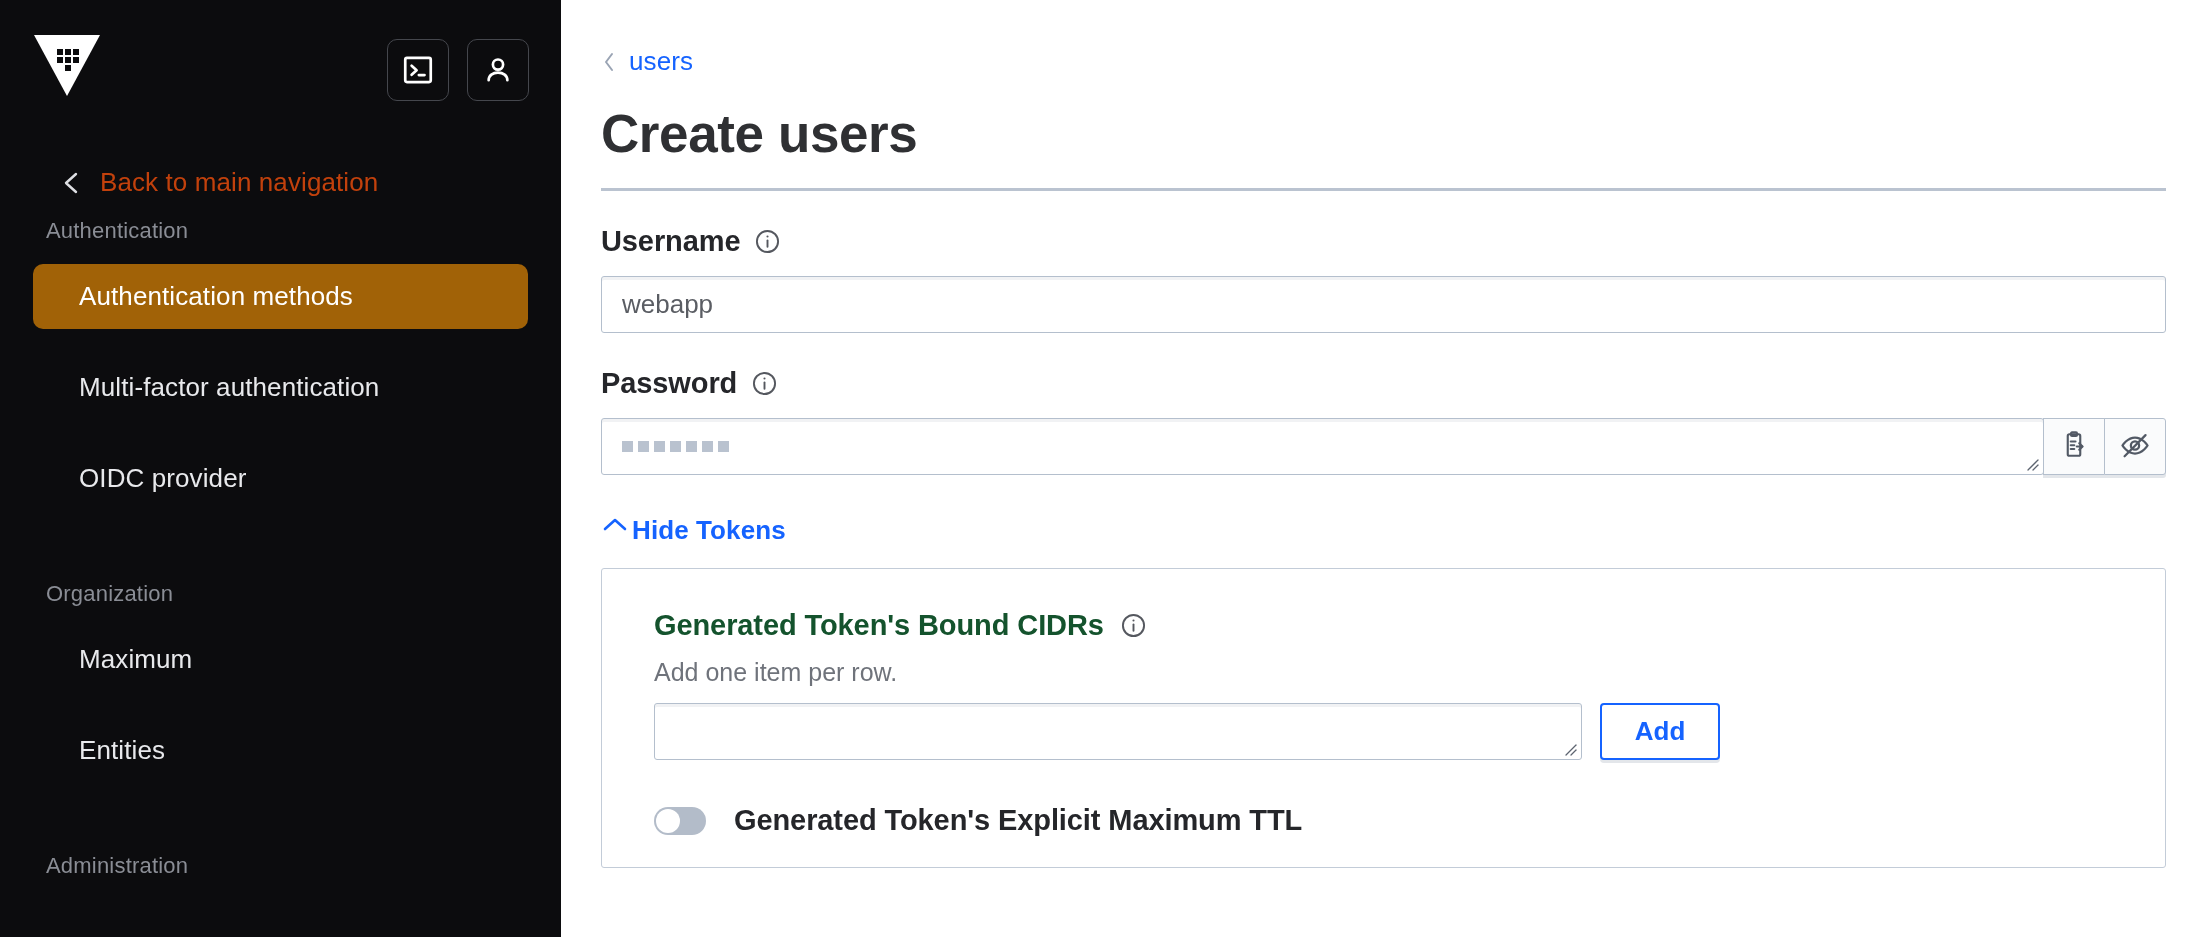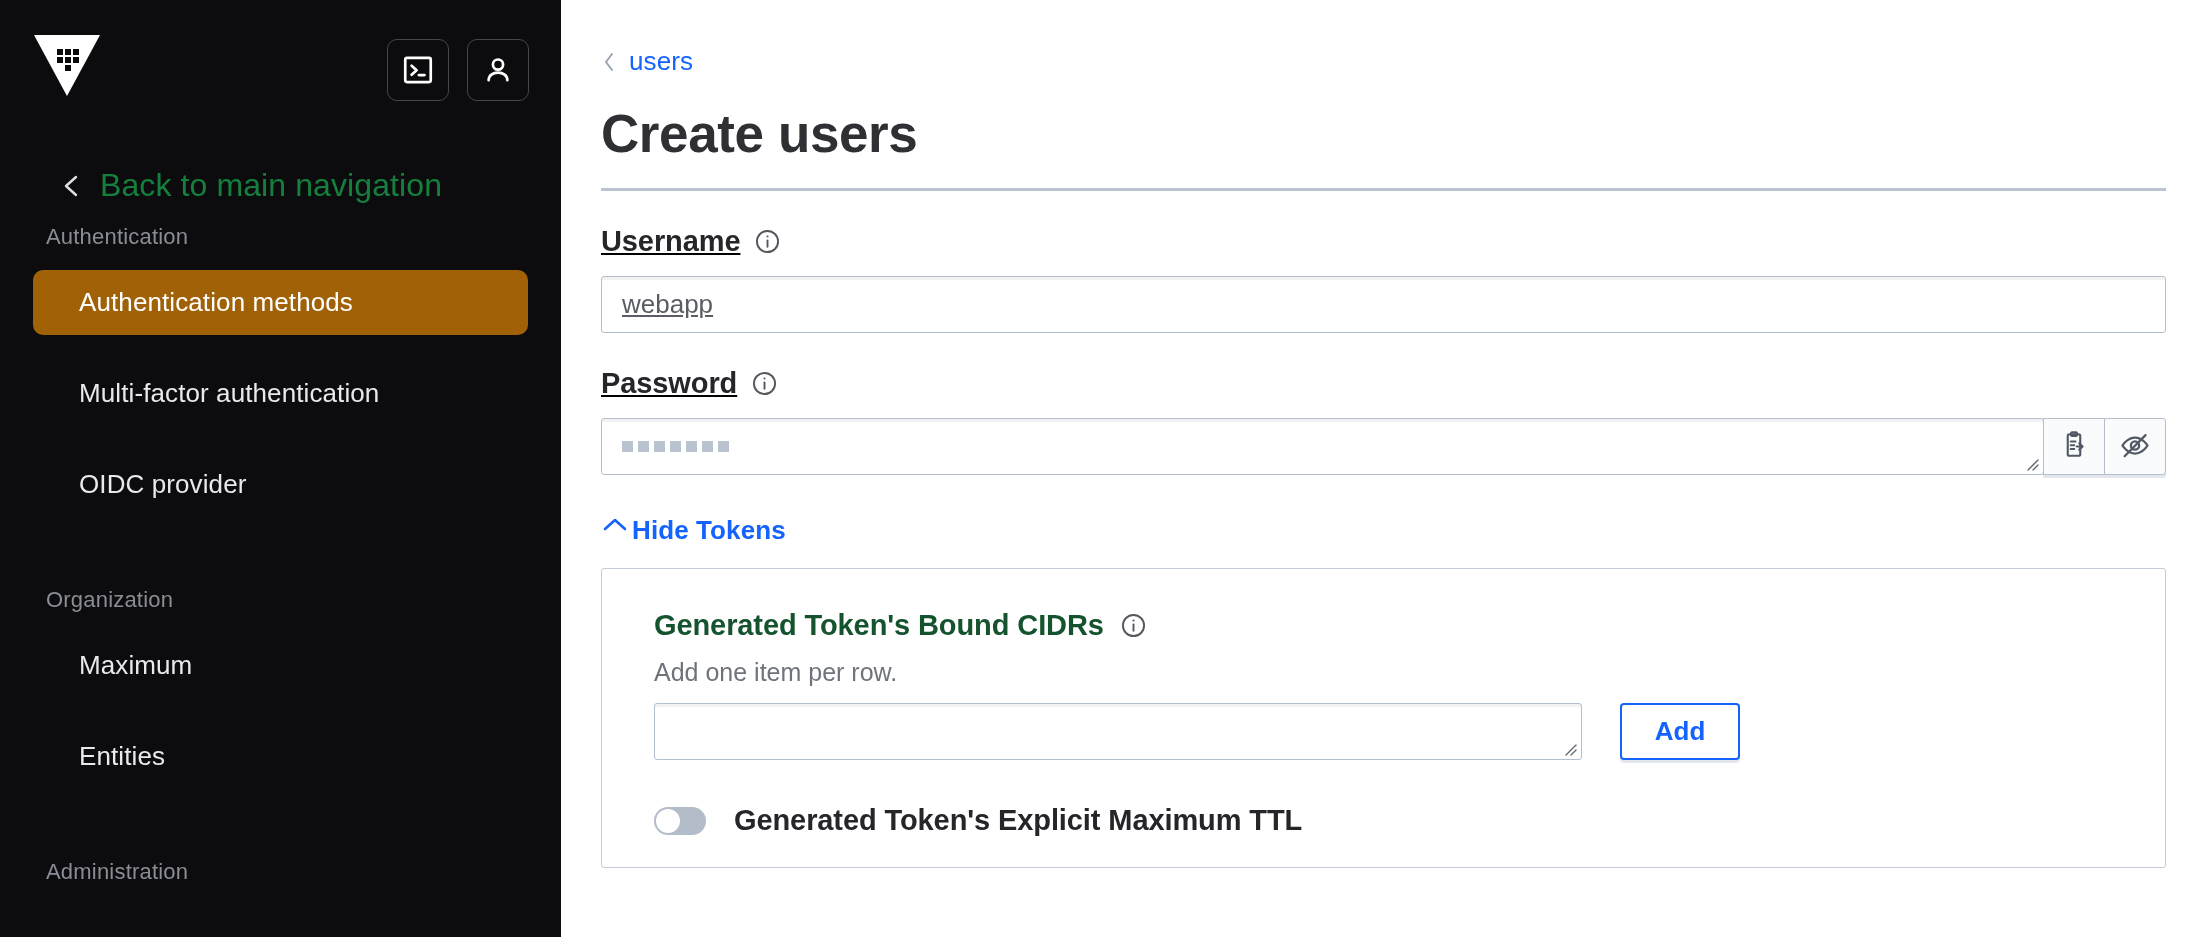--- a/index.html
+++ b/index.html
@@ -41,22 +41,22 @@
 
   .back-nav {
     display: flex; align-items: center;
     gap: 18px;
     margin: 66px 0 0 60px;
     cursor: pointer;
     width: fit-content;
   }
   .back-nav .chev { display: flex; align-items: center; }
   .back-label {
-    color: #15803d;
-    font-size: 32px;
+    color: #c2410c;
+    font-size: 26px;
     letter-spacing: .1px;
   }
 
   .nav-section { margin-top: 20px; }
   .nav-heading {
     color: #8a8d95;
     font-size: 22px;
     padding: 0 0 0 46px;
     margin-bottom: 20px;
     letter-spacing: .2px;
@@ -110,21 +110,20 @@
     margin-top: 24px;
     height: 3px;
     background: #bac3d0;
     width: 100%;
   }
 
   .field { margin-top: 34px; }
   .field-label-row {
     display: flex; align-items: center;
     gap: 14px;
-    text-decoration: underline;
   }
   .field-label {
     font-size: 29px;
     font-weight: bold;
     color: #25262a;
     letter-spacing: -0.1px;
   }
   .info-ico { display: flex; align-items: center; cursor: pointer; }
 
   .text-input {
@@ -134,21 +133,20 @@
     border: 1px solid #b4bfcd;
     border-radius: 3px;
     background: #ffffff;
     box-shadow: inset 0 3px 0 0 #f1f2f4;
     display: flex;
     align-items: center;
     padding: 0 20px;
     font-size: 26px;
     color: #5a5d63;
     cursor: text;
-    text-decoration: underline;
   }
 
   .pw-row { margin-top: 18px; display: flex; align-items: flex-start; }
   .pw-input {
     flex: 1;
     height: 57px;
     border: 1px solid #b4bfcd;
     border-radius: 3px;
     background: #ffffff;
     box-shadow: inset 0 3px 0 0 #f1f2f4;
@@ -203,21 +201,21 @@
     font-size: 29px;
     font-weight: bold;
     color: #14532d;
     letter-spacing: -0.1px;
   }
   .card-help {
     margin-top: 16px;
     font-size: 25px;
     color: #6f737b;
   }
-  .cidr-row { margin-top: 16px; display: flex; align-items: flex-start; gap: 38px; }
+  .cidr-row { margin-top: 16px; display: flex; align-items: flex-start; gap: 18px; }
   .cidr-input {
     width: 928px;
     height: 57px;
     border: 1px solid #b4bfcd;
     border-radius: 3px;
     background: #ffffff;
     box-shadow: inset 0 3px 0 0 #f1f2f4;
     position: relative;
     cursor: text;
   }

